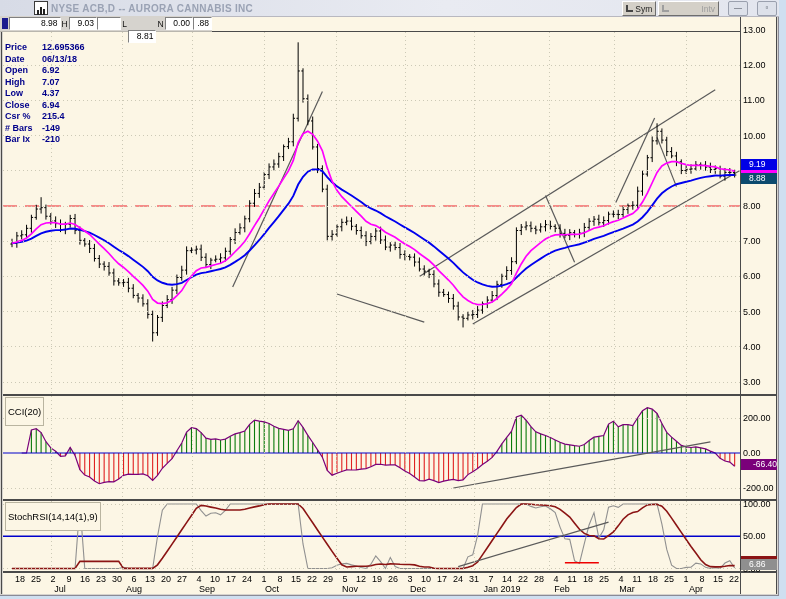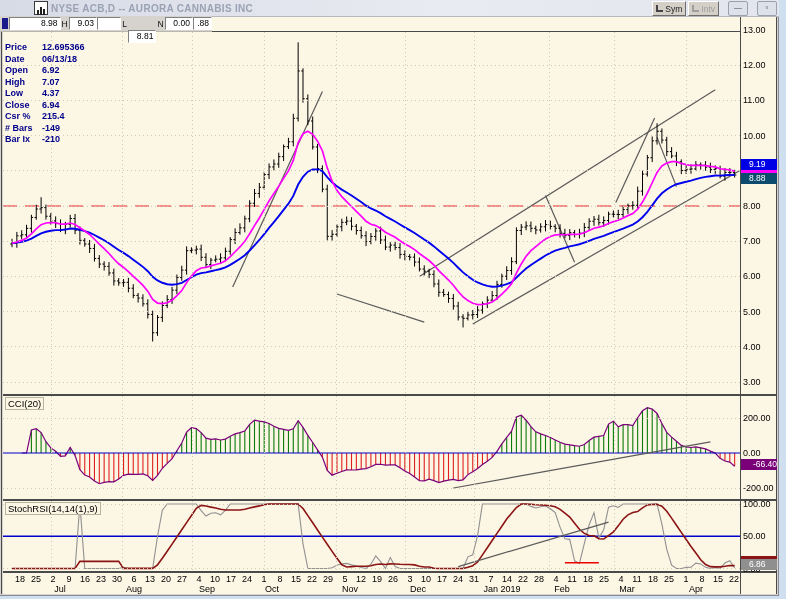--- a/index.html
+++ b/index.html
@@ -4,30 +4,30 @@
 <style>
   html,body{margin:0;padding:0;background:#cfdff0;}
   body{width:786px;height:599px;overflow:hidden;font-family:"Liberation Sans",sans-serif;}
   .window{position:absolute;left:0;top:0;width:778px;height:595px;background:#d6d3ce;border-right:1px solid #8a8a96;border-bottom:1px solid #8a8a96;}
   .titlebar{position:absolute;left:0;top:0;width:778px;height:16px;background:linear-gradient(90deg,#d7dbe6 0%,#e9ebf2 55%,#e2e5ee 100%);border-bottom:1px solid #b8b8c0;display:flex;align-items:center;padding-left:32px;}
   .title-icon{width:12px;height:12px;margin:1px 3px 1px 2px;background:#fff;border:1px solid #3a3a3a;display:inline-block;}
   .window-title{font-size:10px;font-weight:bold;color:#9aa2b4;letter-spacing:.3px;white-space:nowrap;}
   .tb-buttons{position:absolute;right:4px;top:1px;display:flex;align-items:flex-end;}
   .flatbtn{height:13px;font-size:8.5px;line-height:12px;background:#d4d0c8;border:1px solid;border-color:#fff #6d6d6d #6d6d6d #fff;padding:0 3px;margin-left:2px;color:#222;display:flex;align-items:center;}
   .flatbtn .mini{width:5px;height:5px;border-left:2px solid #444;border-bottom:2px solid #444;margin-right:2px;}
-  .flatbtn.disabled{color:#9e9e9e;}
+  .flatbtn.disabled{color:#9e9e9e;gap:30px;}
   .flatbtn.disabled .mini{border-color:#9e9e9e;}
   .winbtn{width:18px;height:13px;font-size:8px;line-height:11px;text-align:center;background:#dde1ea;border:1px solid #9aa0ae;border-radius:2px;margin-left:9px;color:#3c4250;}
   .toolbar{position:absolute;left:0;top:16px;width:212px;height:15px;background:#d6d3ce;display:flex;align-items:center;border-bottom:1px solid #b9b6ae;}
   .focus-sq{width:9px;height:11px;background:#1b1b8e;margin:0 1px 0 2px;}
   .tb-label{font-size:8.5px;color:#111;padding:0 1px;}
   .tb-field{height:11px;background:#fff;border:1px solid;border-color:#808080 #fff #fff #808080;font-size:8.5px;color:#000;text-align:right;padding:0 2px;line-height:11px;overflow:hidden;}
   #cursor-panel{position:absolute;left:5px;top:42px;color:#00008b;font-size:9px;font-weight:bold;line-height:11.5px;}
   .crow span.lab{display:inline-block;width:37px;}
-  .panel-label{position:absolute;font-size:9.5px;color:#000;background:#fcf6e5;border:1px solid #b9b4a0;padding:0 2px;line-height:11px;}
+  .panel-label{position:absolute;font-size:9.5px;color:#000;background:#fcf6e5;border:1px solid #b9b4a0;padding:8px 2px;line-height:11px;}
   .hl{position:absolute;left:741px;width:36px;color:#fff;font-size:8.5px;line-height:10.5px;height:10.5px;padding-left:8px;box-sizing:border-box;}
   .desktop-strip-r{position:absolute;left:779px;top:0;width:7px;height:599px;background:#cfdff0;}
   .desktop-strip-b{position:absolute;left:0;top:596px;width:786px;height:3px;background:#cfdff0;}
   svg text{font-family:"Liberation Sans",sans-serif;}
 </style>
 </head>
 <body>
 
 <div class="window">
 

